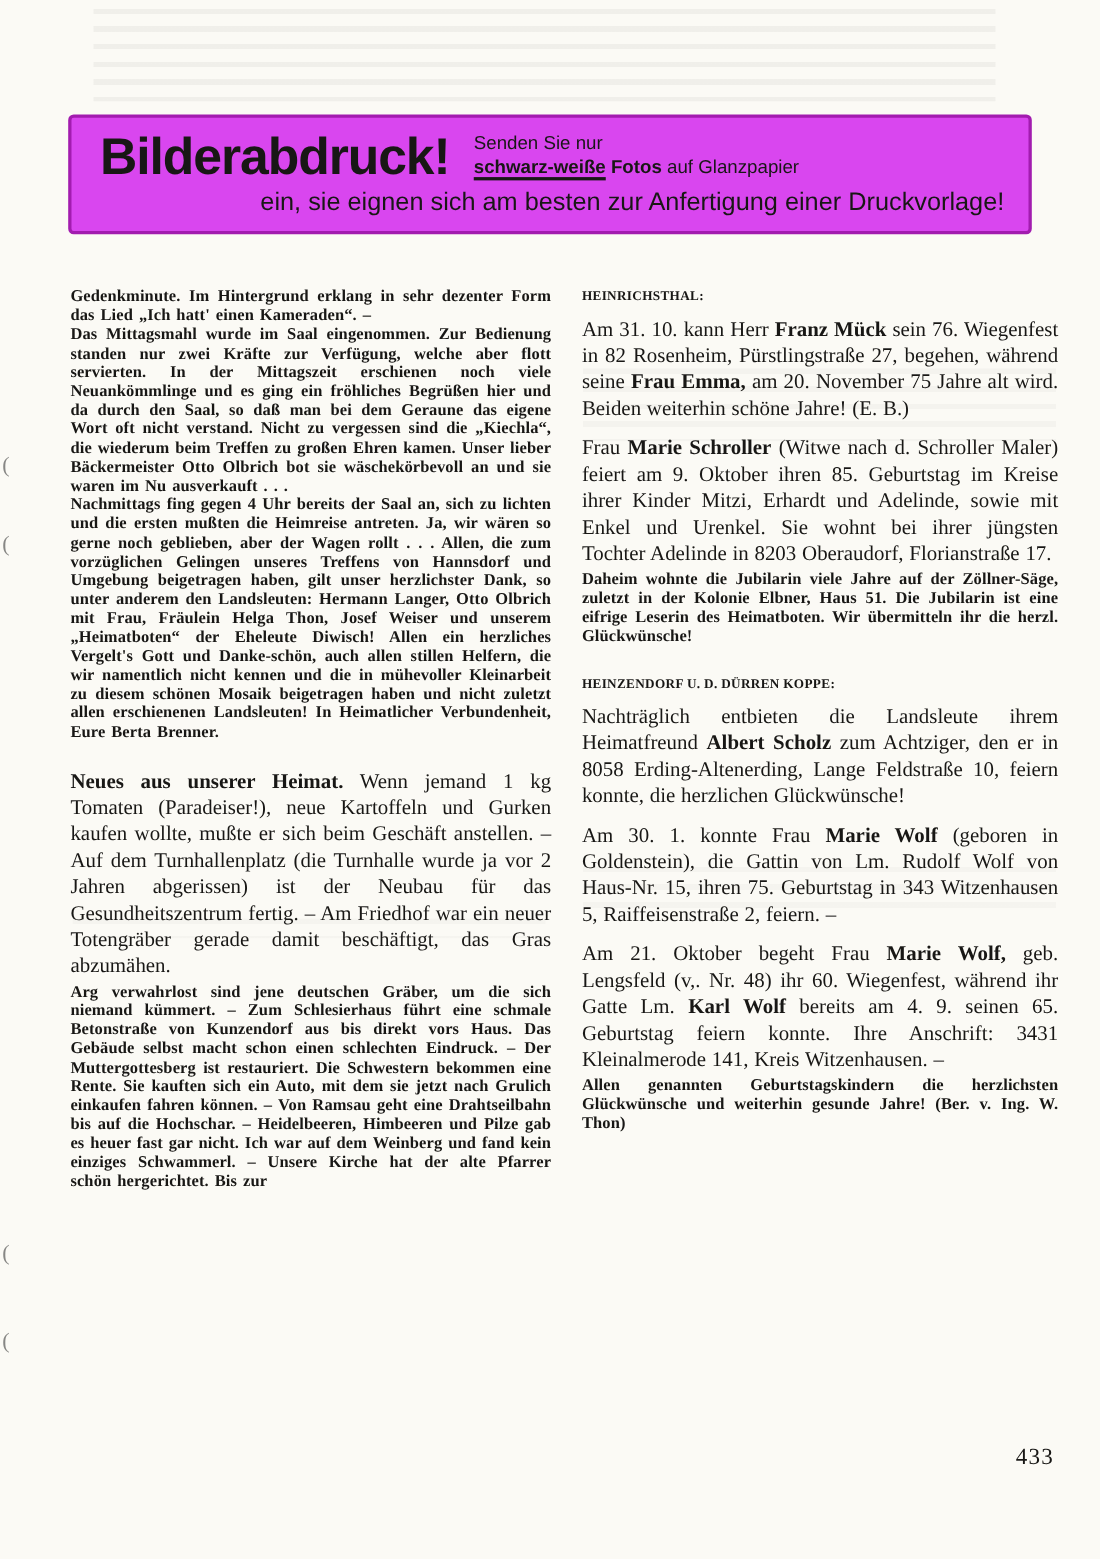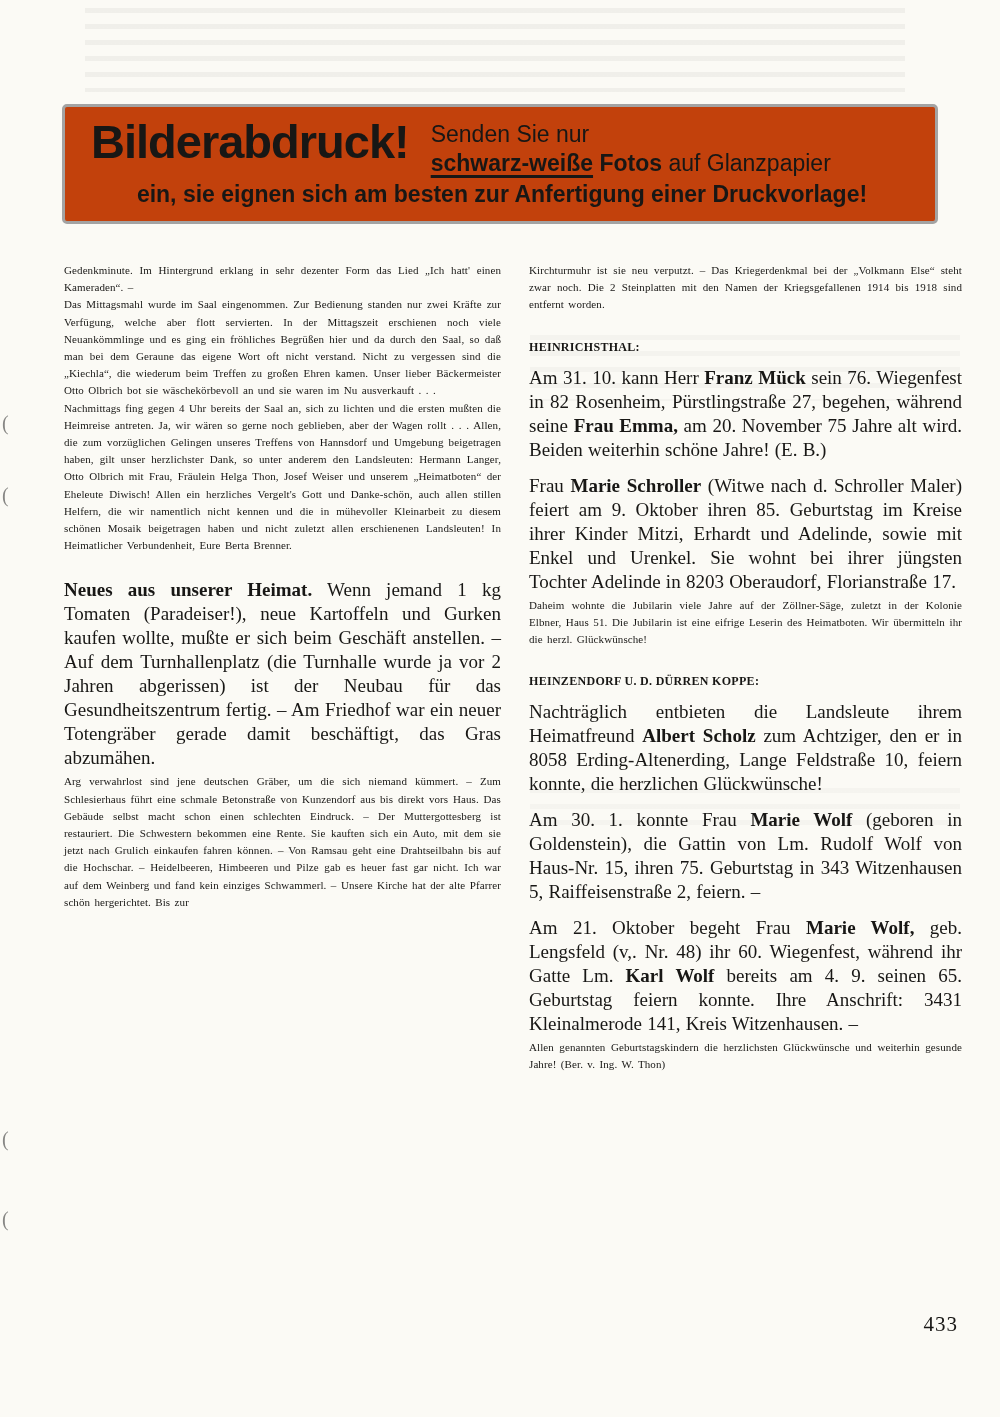--- a/index.html
+++ b/index.html
@@ -26,50 +26,50 @@
   .mark{
     position:absolute;left:2px;color:rgba(40,40,40,.55);
     font-size:20px;pointer-events:none;
   }
   .mark1{top:412px;} .mark2{top:484px;} .mark3{top:1128px;} .mark4{top:1208px;}
 
   
   .ad-box{
     position:absolute;top:104px;left:62px;width:876px;
     box-sizing:border-box;
-    border:3px solid #a3a3a3;border-radius:5px;
+    border:3px solid #a21caf;border-radius:5px;
     padding:10px 22px 13px 26px;
-    background:#c2410c;
+    background:#d946ef;
     font-family:"Liberation Sans","DejaVu Sans",sans-serif;
   }
   .ad-row{display:flex;align-items:flex-start;gap:22px;}
   .ad-title{
     font-size:47px;font-weight:800;letter-spacing:-1px;
     line-height:1.05;white-space:nowrap;
   }
-  .ad-right{padding-top:3px;font-size:23px;line-height:1.22;}
+  .ad-right{padding-top:3px;font-size:17px;line-height:1.22;}
   .ad-line2{margin-top:1px;}
   .b{font-weight:bold;}
   .u{text-decoration:underline;text-decoration-thickness:2.5px;text-underline-offset:4px;}
   .ad-line3{
-    margin-top:4px;font-size:23px;font-weight:bold;text-align:center;
+    margin-top:4px;font-size:23px;font-weight:normal;text-align:right;
   }
 
   
   .columns{
     position:absolute;top:262px;left:64px;right:38px;
     display:flex;gap:28px;
   }
   .col{min-width:0;}
   .col-left{width:437px;}
   .col-right{width:433px;}
   .para{
     margin:0;text-align:justify;hyphens:auto;
   }
-  .para-small{font-size:11px;line-height:17.2px;word-spacing:1.5px;letter-spacing:0.1px;}
+  .para-small{font-size:15px;line-height:17.2px;word-spacing:1.5px;letter-spacing:0.1px;font-weight:bold;}
   .para-large{font-size:19px;line-height:24px;word-spacing:0.5px;}
   .para + .para-large{margin-top:12px;}
   .para-small + .para-large{margin-top:24px;}
   .para-large + .para-small{margin-top:3px;}
   .col-heading{
     font-size:12px;font-weight:bold;letter-spacing:0.3px;
     margin:26px 0 11px 0;
   }
   .col-heading:first-child{margin-top:0;}
 
@@ -105,21 +105,20 @@
 
   <div class="columns">
     <div class="col col-left" id="col-left">
         <p class="para para-small"><span>Gedenkminute. Im Hintergrund erklang in sehr dezenter Form das Lied „Ich hatt' einen Kameraden“. –</span></p>
         <p class="para para-small"><span>Das Mittagsmahl wurde im Saal eingenommen. Zur Bedienung standen nur zwei Kräfte zur Verfügung, welche aber flott servierten. In der Mittagszeit erschienen noch viele Neuankömmlinge und es ging ein fröhliches Begrüßen hier und da durch den Saal, so daß man bei dem Geraune das eigene Wort oft nicht verstand. Nicht zu vergessen sind die „Kiechla“, die wiederum beim Treffen zu großen Ehren kamen. Unser lieber Bäckermeister Otto Olbrich bot sie wäschekörbevoll an und sie waren im Nu ausverkauft . . .</span></p>
         <p class="para para-small"><span>Nachmittags fing gegen 4 Uhr bereits der Saal an, sich zu lichten und die ersten mußten die Heimreise antreten. Ja, wir wären so gerne noch geblieben, aber der Wagen rollt . . . Allen, die zum vorzüglichen Gelingen unseres Treffens von Hannsdorf und Umgebung beigetragen haben, gilt unser herzlichster Dank, so unter anderem den Landsleuten: Hermann Langer, Otto Olbrich mit Frau, Fräulein Helga Thon, Josef Weiser und unserem „Heimatboten“ der Eheleute Diwisch! Allen ein herzliches Vergelt's Gott und Danke-schön, auch allen stillen Helfern, die wir namentlich nicht kennen und die in mühevoller Kleinarbeit zu diesem schönen Mosaik beigetragen haben und nicht zuletzt allen erschienenen Landsleuten! In Heimatlicher Verbundenheit, Eure Berta Brenner.</span></p>
         <p class="para para-large"><span class="b">Neues aus unserer Heimat.</span><span> Wenn jemand 1 kg Tomaten (Paradeiser!), neue Kartoffeln und Gurken kaufen wollte, mußte er sich beim Geschäft anstellen. – Auf dem Turnhallenplatz (die Turnhalle wurde ja vor 2 Jahren abgerissen) ist der Neubau für das Gesundheitszentrum fertig. – Am Friedhof war ein neuer Totengräber gerade damit beschäftigt, das Gras abzumähen.</span></p>
         <p class="para para-small"><span>Arg verwahrlost sind jene deutschen Gräber, um die sich niemand kümmert. – Zum Schlesierhaus führt eine schmale Betonstraße von Kunzendorf aus bis direkt vors Haus. Das Gebäude selbst macht schon einen schlechten Eindruck. – Der Muttergottesberg ist restauriert. Die Schwestern bekommen eine Rente. Sie kauften sich ein Auto, mit dem sie jetzt nach Grulich einkaufen fahren können. – Von Ramsau geht eine Drahtseilbahn bis auf die Hochschar. – Heidelbeeren, Himbeeren und Pilze gab es heuer fast gar nicht. Ich war auf dem Weinberg und fand kein einziges Schwammerl. – Unsere Kirche hat der alte Pfarrer schön hergerichtet. Bis zur</span></p>
       </div>
     <div class="col col-right" id="col-right">
-        <p class="para para-small"><span>Kirchturmuhr ist sie neu verputzt. – Das Kriegerdenkmal bei der „Volkmann Else“ steht zwar noch. Die 2 Steinplatten mit den Namen der Kriegsgefallenen 1914 bis 1918 sind entfernt worden.</span></p>
         <h3 class="col-heading">HEINRICHSTHAL:</h3>
         <p class="para para-large"><span>Am 31. 10. kann Herr </span><span class="b">Franz Mück</span><span> sein 76. Wiegenfest in 82 Rosenheim, Pürstlingstraße 27, begehen, während seine </span><span class="b">Frau Emma,</span><span> am 20. November 75 Jahre alt wird. Beiden weiterhin schöne Jahre! (E. B.)</span></p>
         <p class="para para-large"><span>Frau </span><span class="b">Marie Schroller</span><span> (Witwe nach d. Schroller Maler) feiert am 9. Oktober ihren 85. Geburtstag im Kreise ihrer Kinder Mitzi, Erhardt und Adelinde, sowie mit Enkel und Urenkel. Sie wohnt bei ihrer jüngsten Tochter Adelinde in 8203 Oberaudorf, Florianstraße 17.</span></p>
         <p class="para para-small"><span>Daheim wohnte die Jubilarin viele Jahre auf der Zöllner-Säge, zuletzt in der Kolonie Elbner, Haus 51. Die Jubilarin ist eine eifrige Leserin des Heimatboten. Wir übermitteln ihr die herzl. Glückwünsche!</span></p>
         <h3 class="col-heading">HEINZENDORF U. D. DÜRREN KOPPE:</h3>
         <p class="para para-large"><span>Nachträglich entbieten die Landsleute ihrem Heimatfreund </span><span class="b">Albert Scholz</span><span> zum Achtziger, den er in 8058 Erding-Altenerding, Lange Feldstraße 10, feiern konnte, die herzlichen Glückwünsche!</span></p>
         <p class="para para-large"><span>Am 30. 1. konnte Frau </span><span class="b">Marie Wolf</span><span> (geboren in Goldenstein), die Gattin von Lm. Rudolf Wolf von Haus-Nr. 15, ihren 75. Geburtstag in 343 Witzenhausen 5, Raiffeisenstraße 2, feiern. –</span></p>
         <p class="para para-large"><span>Am 21. Oktober begeht Frau </span><span class="b">Marie Wolf,</span><span> geb. Lengsfeld (v,. Nr. 48) ihr 60. Wiegenfest, während ihr Gatte Lm. </span><span class="b">Karl Wolf</span><span> bereits am 4. 9. seinen 65. Geburtstag feiern konnte. Ihre Anschrift: 3431 Kleinalmerode 141, Kreis Witzenhausen. –</span></p>
         <p class="para para-small"><span>Allen genannten Geburtstagskindern die herzlichsten Glückwünsche und weiterhin gesunde Jahre! (Ber. v. Ing. W. Thon)</span></p>
       </div>

